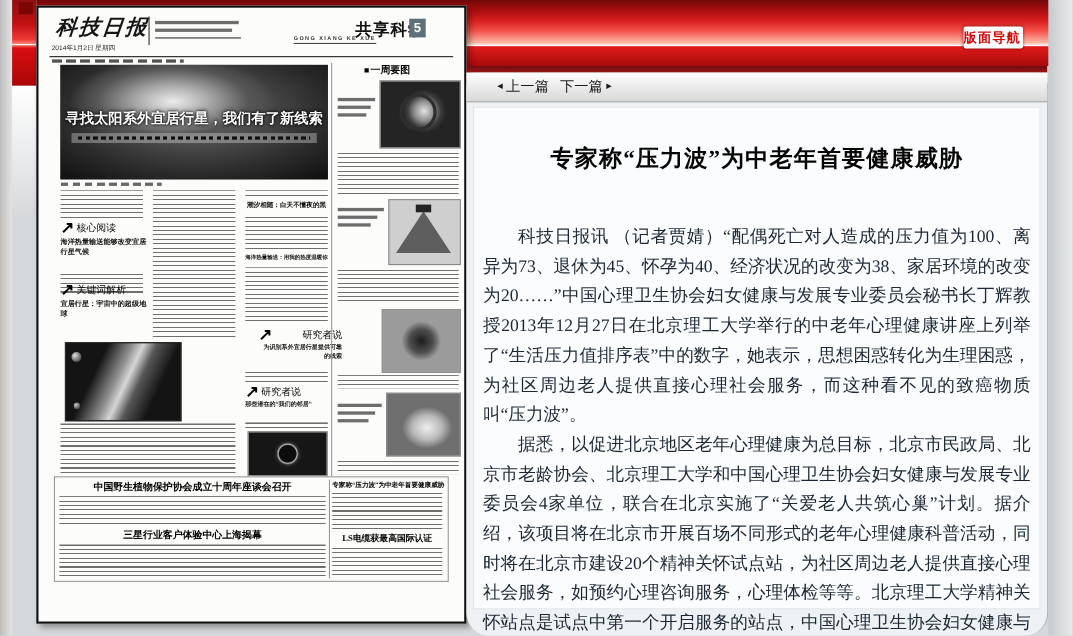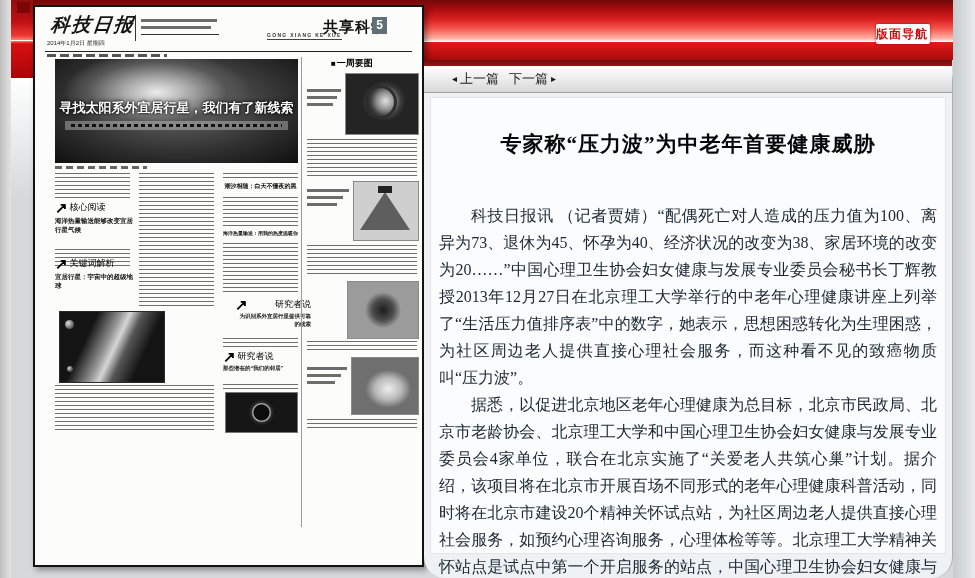--- a/index.html
+++ b/index.html
@@ -218,20 +218,31 @@
     <div class="ft" style="left:0;top:284px;width:110px;height:12px;"></div>
     <div class="wphoto wp4"></div>
     <div class="wcap" style="left:0;top:310px;width:40px;">
       <span class="hbar" style="width:40px;"></span>
         <span class="hbar" style="width:34px;"></span>
         <span class="hbar" style="width:28px;"></span>
     </div>
     <div class="ft" style="left:0;top:362px;width:110px;height:12px;"></div>
   </div>
 
+  <div class="bot-box">
+    <div class="bot-vrule"></div>
+    <div class="bot-h" style="left:4px;top:2px;width:242px;font-size:9px;">中国野生植物保护协会成立十周年座谈会召开</div>
+    <div class="ft" style="left:4px;top:17px;width:242px;height:27px;"></div>
+    <div class="bot-h" style="left:4px;top:46px;width:242px;font-size:9px;">三星行业客户体验中心上海揭幕</div>
+    <div class="ft" style="left:4px;top:61px;width:242px;height:29px;"></div>
+    <div class="bot-h" style="left:252px;top:3px;width:100px;font-size:6px;">专家称“压力波”为中老年首要健康威胁</div>
+    <div class="ft" style="left:252px;top:14px;width:100px;height:33px;"></div>
+    <div class="bot-h" style="left:252px;top:50px;width:100px;font-size:8px;">LS电缆获最高国际认证</div>
+    <div class="ft" style="left:252px;top:64px;width:100px;height:26px;"></div>
+  </div>
 </div>
 
 <div class="abs reader">
   <div class="pane-strip"></div>
   <div class="toolbar">
     <div class="tb-left">
       <span class="tb-btn">
         <span class="tri tri-l"></span>
         <span>上一篇</span>
       </span>

